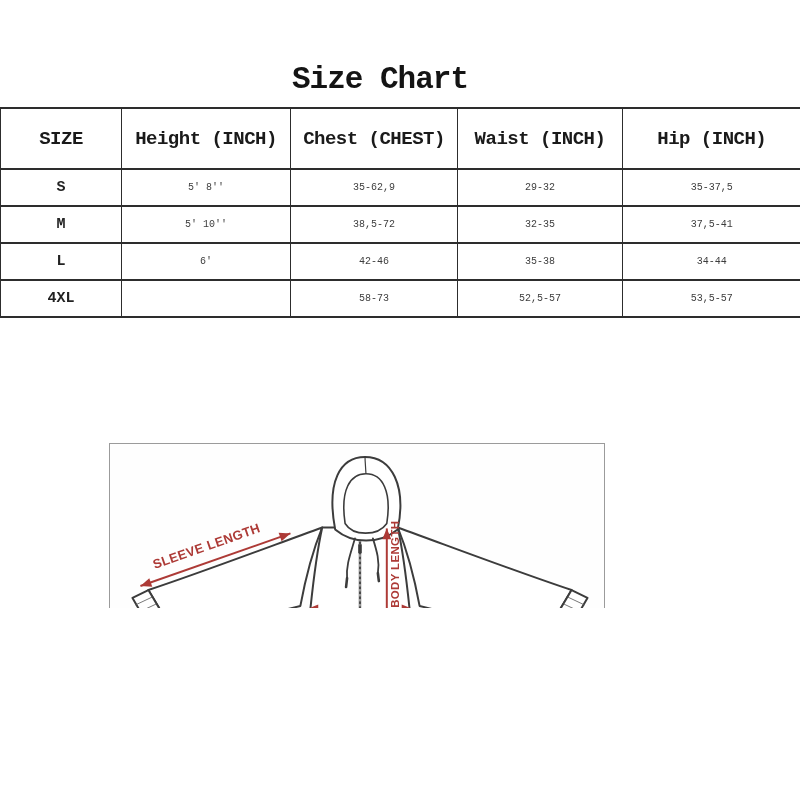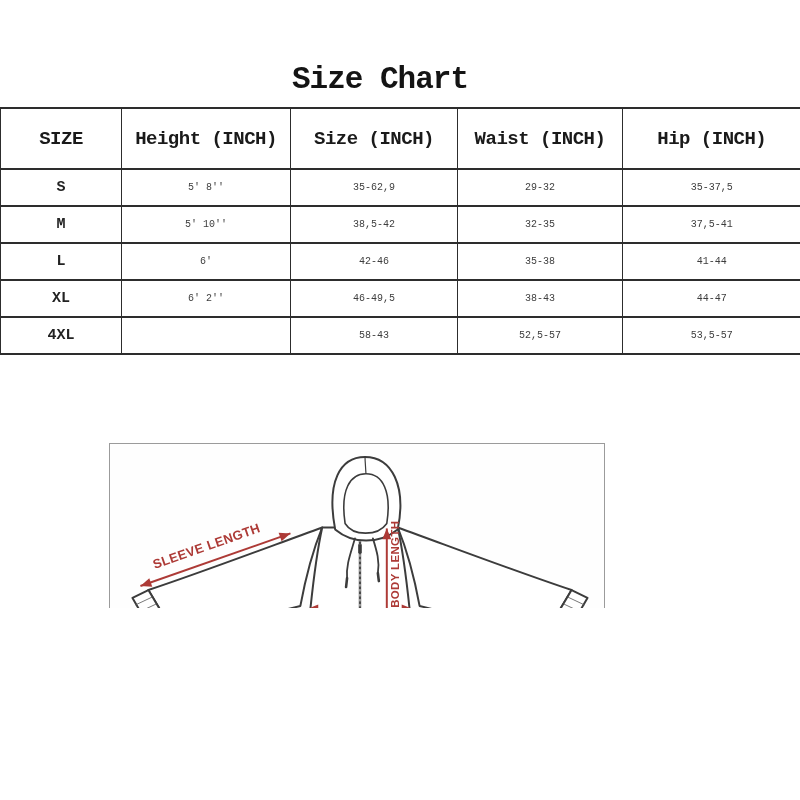--- a/index.html
+++ b/index.html
@@ -45,58 +45,51 @@
       <col style="width:121px">
         <col style="width:169px">
         <col style="width:167px">
       <col style="width:165px">
         <col style="width:178px">
     </colgroup>
     <thead>
       <tr>
         <th>SIZE</th>
         <th>Height (INCH)</th>
-        <th>Size (INCH)</th>
+        <th>Chest (CHEST)</th>
         <th>Waist (INCH)</th>
         <th>Hip (INCH)</th>
       </tr>
     </thead>
     <tbody>
       <tr>
         <th>S</th>
         <td>5' 8''</td>
         <td>35-62,9</td>
         <td>29-32</td>
         <td>35-37,5</td>
       </tr>
       <tr>
         <th>M</th>
         <td>5' 10''</td>
-        <td>38,5-42</td>
+        <td>38,5-72</td>
         <td>32-35</td>
         <td>37,5-41</td>
       </tr>
       <tr>
         <th>L</th>
         <td>6'</td>
         <td>42-46</td>
         <td>35-38</td>
-        <td>41-44</td>
-      </tr>
-      <tr>
-        <th>XL</th>
-        <td>6' 2''</td>
-        <td>46-49,5</td>
-        <td>38-43</td>
-        <td>44-47</td>
+        <td>34-44</td>
       </tr>
       <tr>
         <th>4XL</th>
         <td></td>
-        <td>58-43</td>
+        <td>58-73</td>
         <td>52,5-57</td>
         <td>53,5-57</td>
       </tr>
     </tbody>
   </table>
 
   <div class="diagram-box">
     <svg viewBox="0 0 496 302">
 
       <g>

